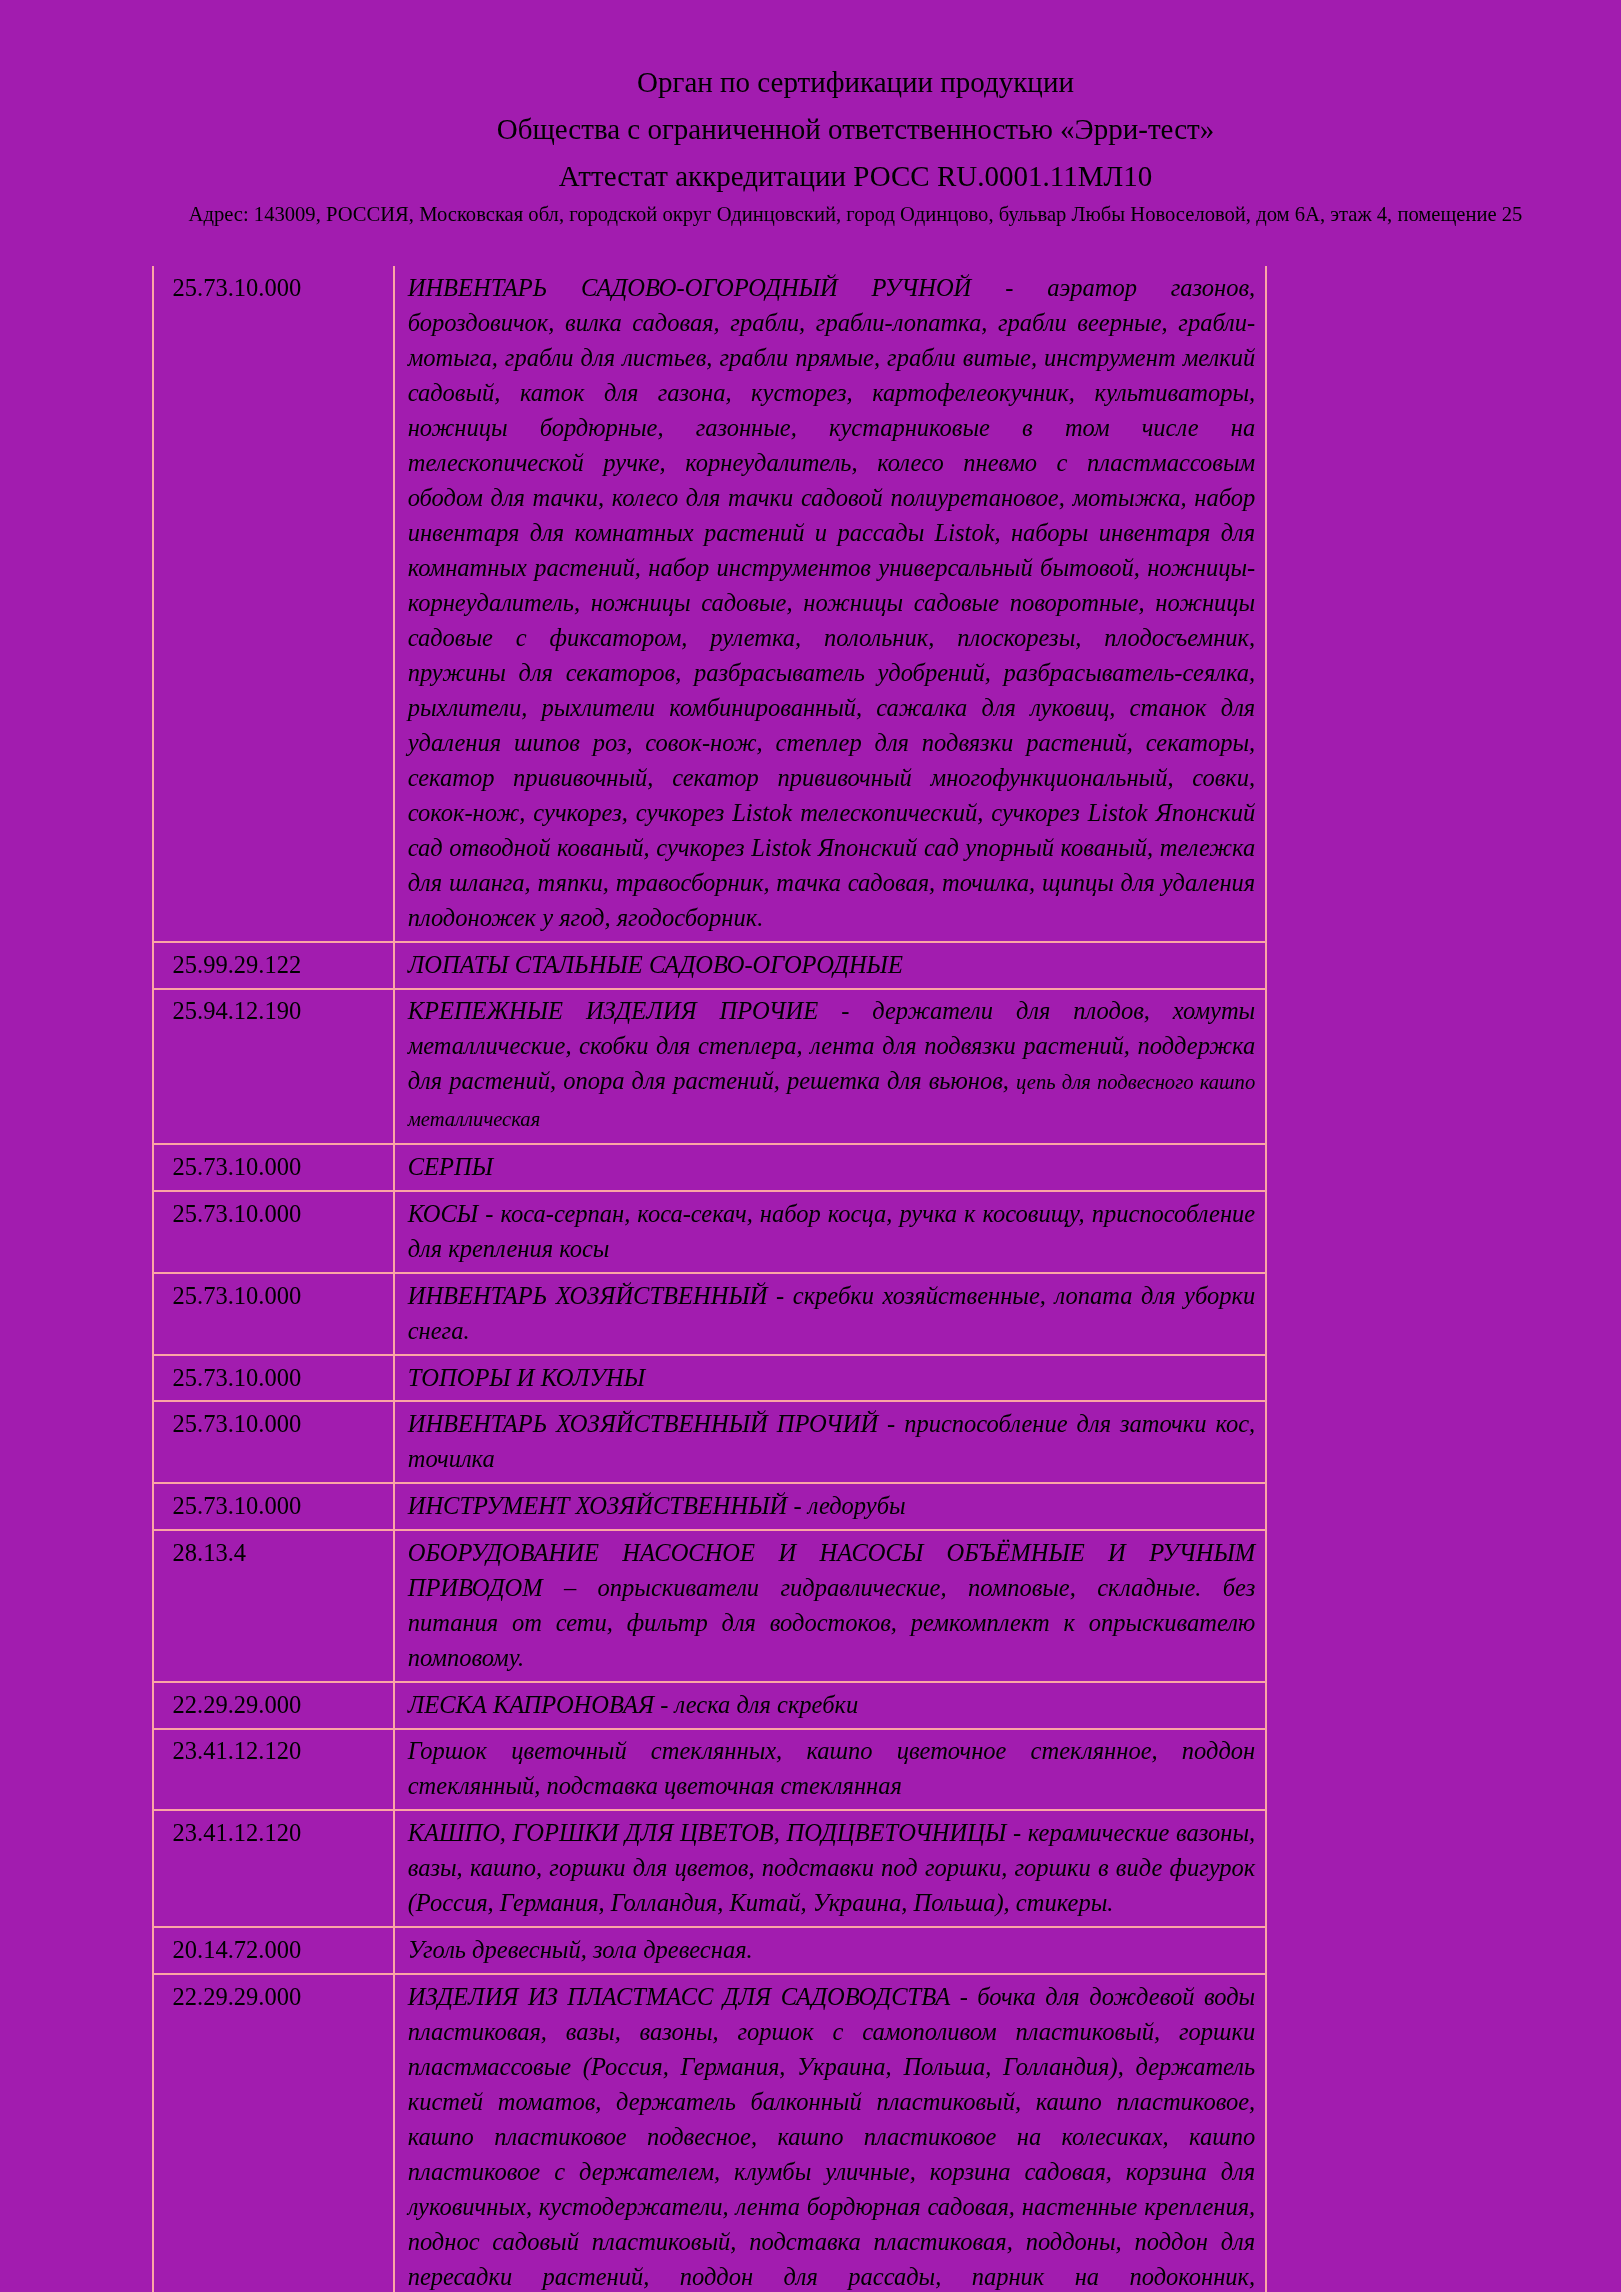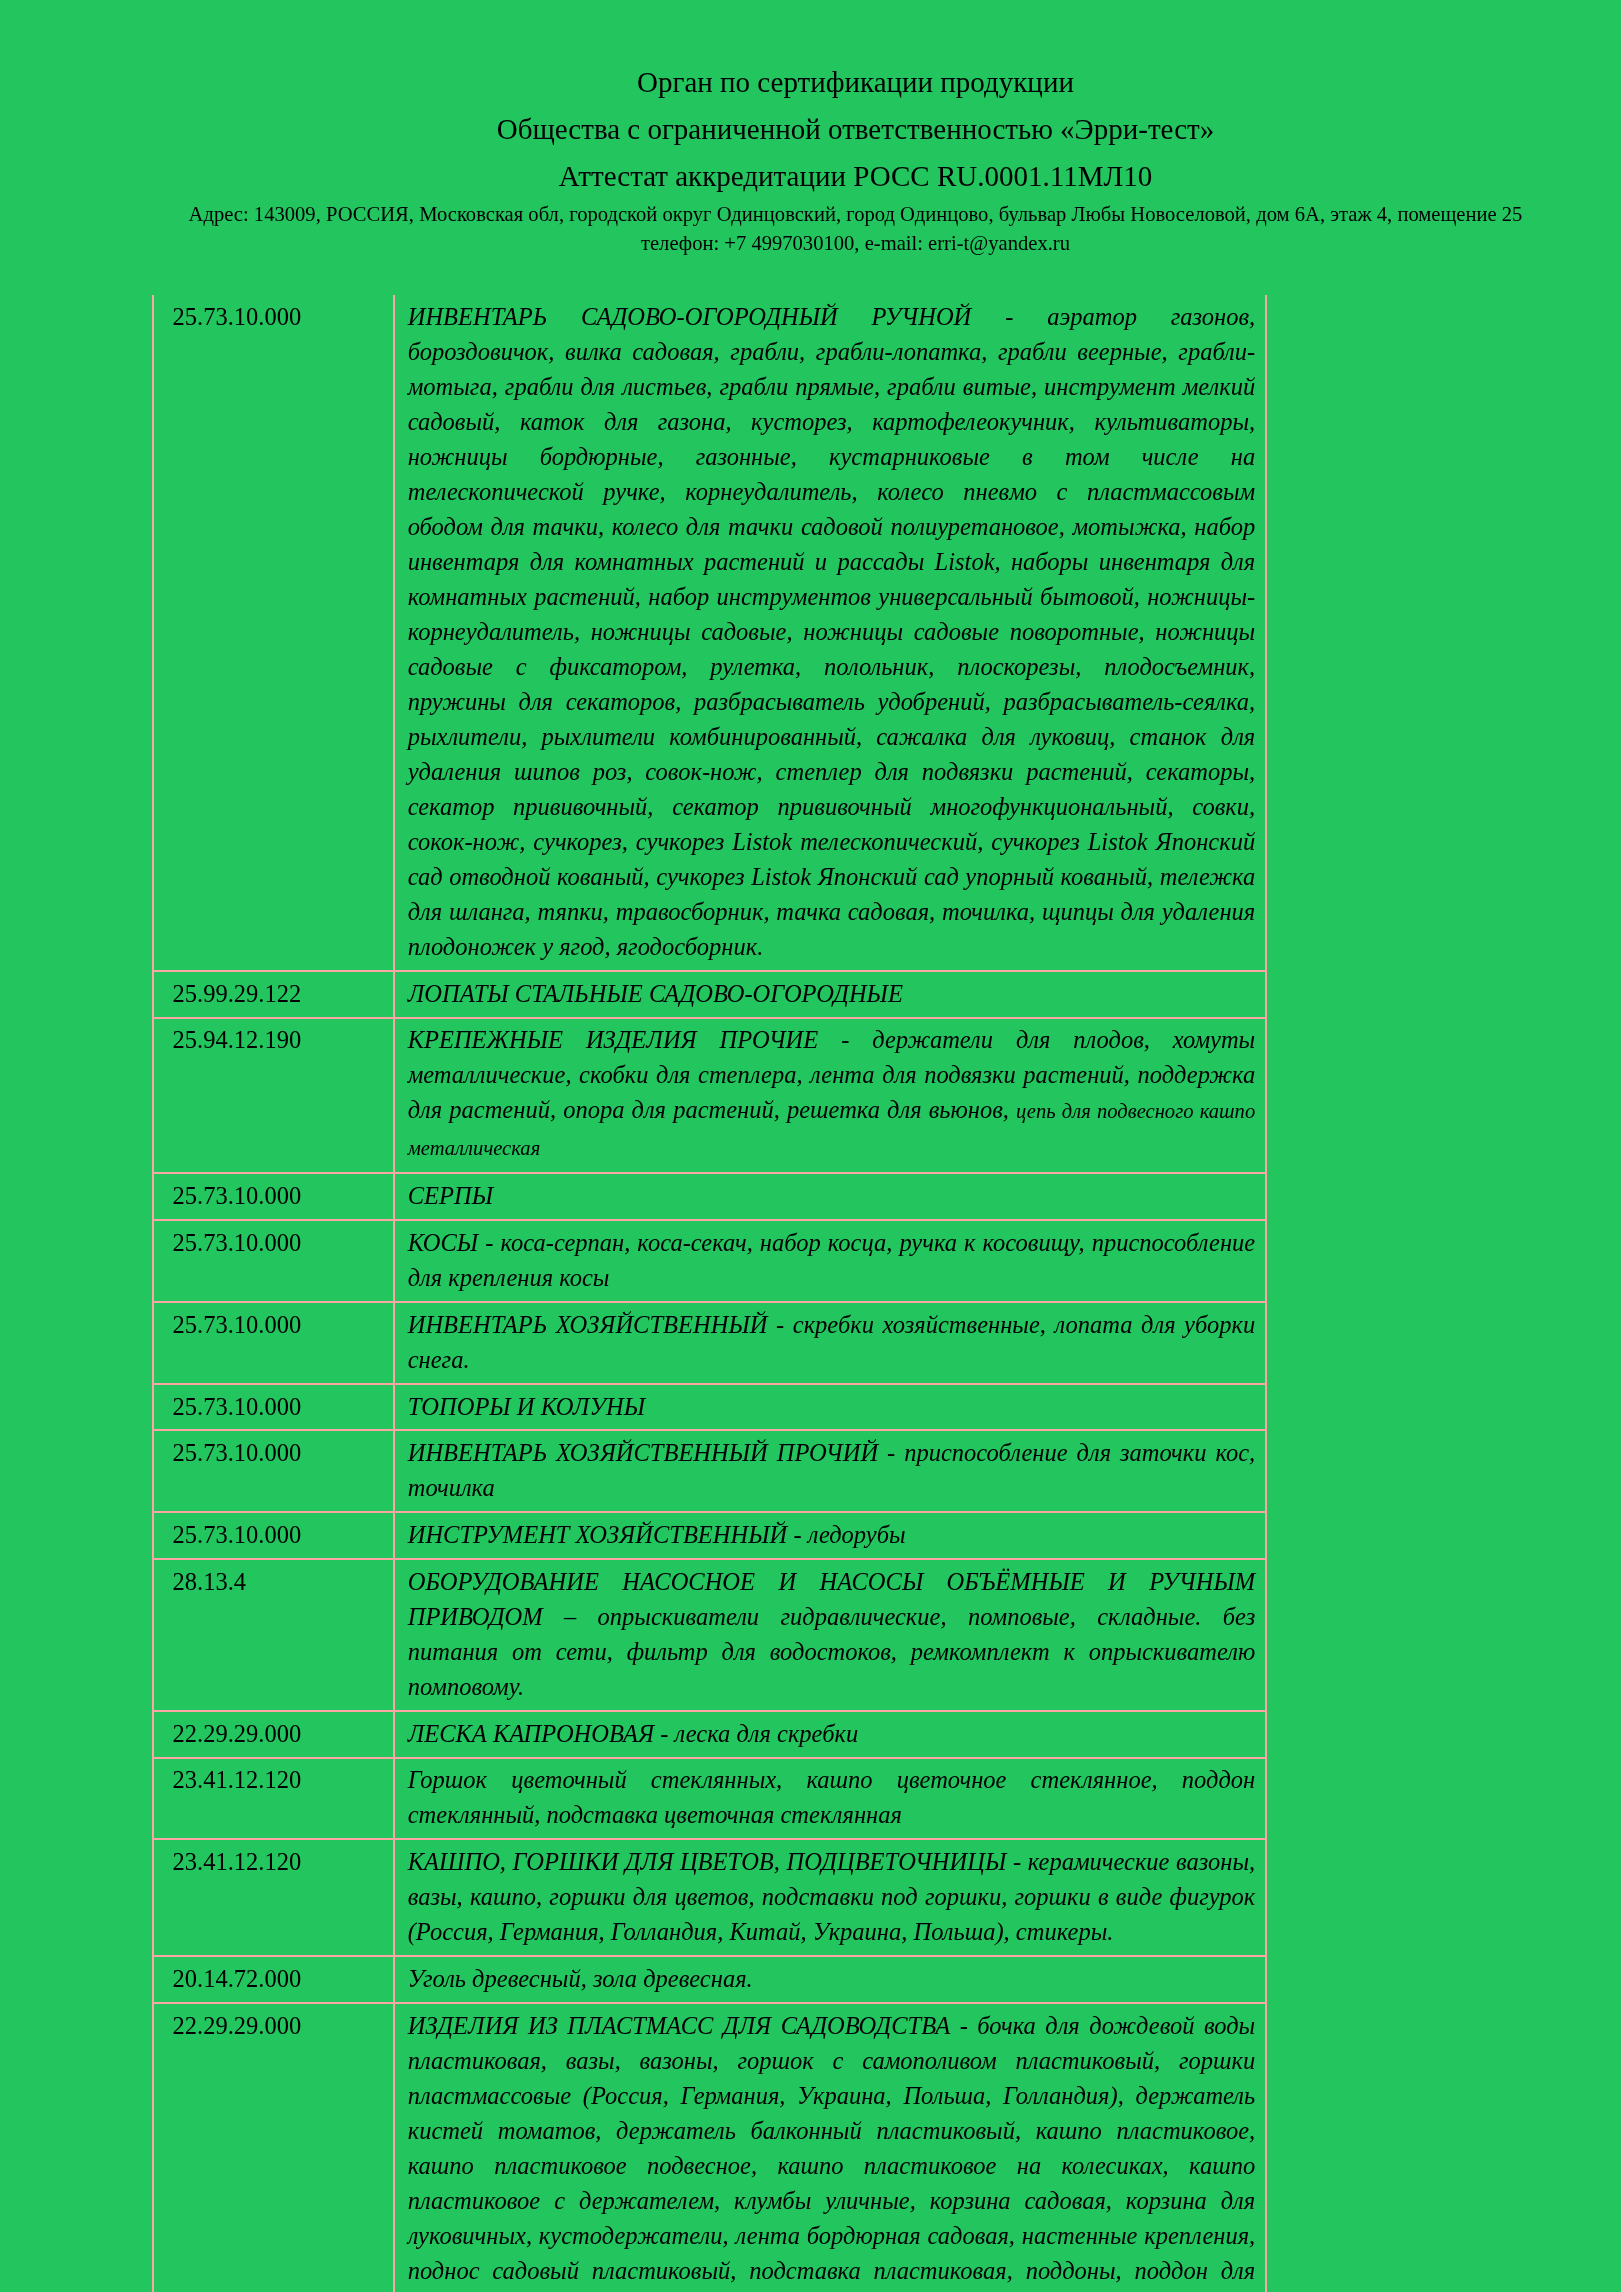--- a/index.html
+++ b/index.html
@@ -6,21 +6,21 @@
   html, body {
     margin: 0; padding: 0;
     background: #ffffff;
     color: #000000;
     font-family: "Liberation Serif", "DejaVu Serif", serif;
   }
   .page {
     position: relative;
     width: 1621px;
     height: 2293px;
-    background: #22c55e;
+    background: #a21caf;
     overflow: hidden;
   }
   .header {
     margin-left: 152px;
     width: 1407px;
     padding-top: 59px;
     text-align: center;
   }
   .header .big-line {
     font-size: 29px;
@@ -69,21 +69,20 @@
 </head>
 <body>
 
 <div class="page">
 
   <div class="header">
     <div class="big-line">Орган по сертификации продукции</div>
     <div class="big-line">Общества с ограниченной ответственностью «Эрри-тест»</div>
     <div class="big-line">Аттестат аккредитации РОСС RU.0001.11МЛ10</div>
     <div class="small-line address-line">Адрес: 143009, РОССИЯ, Московская обл, городской округ Одинцовский, город Одинцово, бульвар Любы Новоселовой, дом 6А, этаж 4, помещение 25</div>
-    <div class="small-line">телефон: +7 4997030100, e-mail: erri-t@yandex.ru</div>
   </div>
 
   <table class="product-table">
     <colgroup>
       <col style="width:241px">
       <col>
     </colgroup>
     <tbody>
         <tr>
           <td class="code-cell">25.73.10.000</td>

